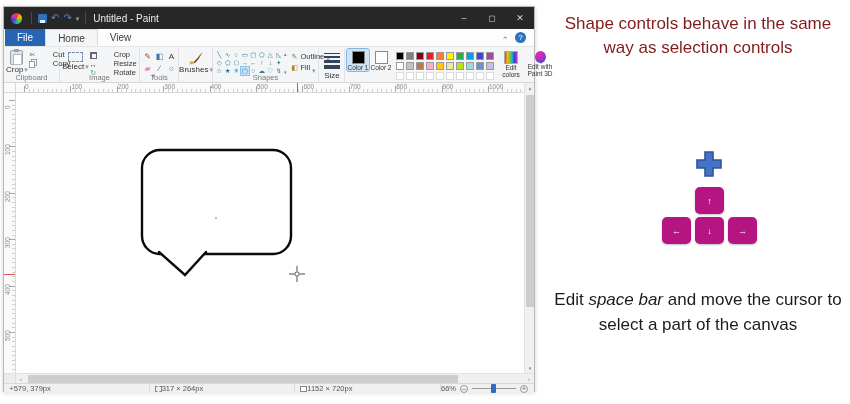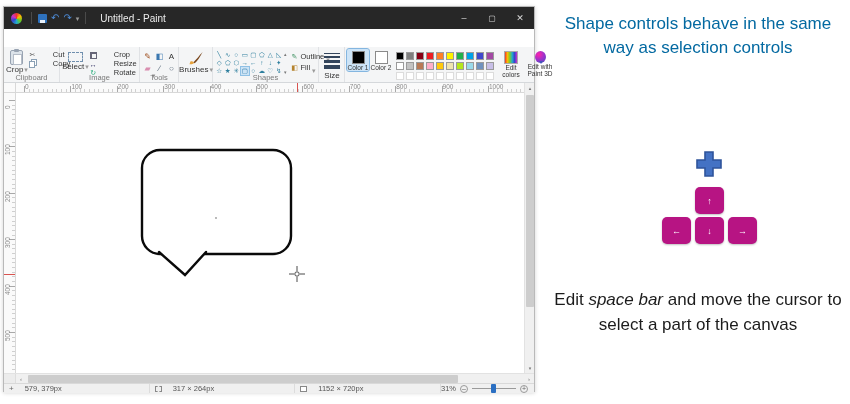--- a/index.html
+++ b/index.html
@@ -15,21 +15,21 @@
       display:flex;align-items:center;padding:0 0 0 7px;color:#e6e6e6;}
   .logo{width:11px;height:11px;border-radius:50%;
       background:conic-gradient(#e33,#fb0,#6c2,#2ac,#34c,#c3c,#e33);margin-right:5px;}
   .tb-sep{width:1px;height:12px;background:#4a4a4a;margin:0 4px;}
   .tbi{font-size:9px;line-height:10px;margin:0 2px;color:#bcd6f5;}
   .gi-save{width:9px;height:9px;background:#2e71bd;border-radius:1px;position:relative;}
   .gi-save::after{content:"";position:absolute;left:2px;bottom:0;width:5px;height:3px;background:#e9f1fa;}
   .gi-undo::before{content:"↶";color:#4d8ad4;font-size:10px;}
   .gi-redo::before{content:"↷";color:#4d8ad4;font-size:10px;}
   .caret::before{content:"▾";font-size:7px;color:#9a9a9a;}
-  .tb-title{font-size:10px;color:#ececec;margin-left:10px;flex:1;white-space:nowrap;}
+  .tb-title{font-size:10px;color:#ececec;margin-left:3px;flex:1;white-space:nowrap;}
   .wc{width:28px;height:22px;display:flex;align-items:center;justify-content:center;
       font-size:9px;color:#d8d8d8;}
   .wc-min::before{content:"–";}
   .wc-max::before{content:"▢";font-size:8px;}
   .wc-close::before{content:"✕";}
 
   
   .menubar{position:absolute;left:0;top:22px;width:100%;height:18px;background:#fdfdfd;
       border-bottom:1px solid #e4e6e8;display:flex;align-items:stretch;}
   .tab{padding:2px 12px;font-size:10px;color:#3a3a3a;display:flex;align-items:center;}
@@ -122,33 +122,33 @@
   .hscroll{position:absolute;left:0;top:366px;width:530px;height:10px;background:#f0f0f0;border-top:1px solid #e2e2e2;}
   .hs-corner{position:absolute;left:0;top:0;width:12px;height:10px;background:#ececec;border-right:1px solid #ddd;}
   .hs-btn{position:absolute;top:0;width:10px;height:10px;display:flex;align-items:center;justify-content:center;font-size:6px;color:#777;}
   .hs-left{left:12px;} .hs-right{right:0;}
   .hs-left::before{content:"‹";} .hs-right::before{content:"›";}
   .hs-thumb{position:absolute;left:24px;top:1px;width:430px;height:8px;background:#cdcdcd;border-radius:1px;}
 
   
   .statusbar{position:absolute;left:0;top:376px;width:530px;height:10px;background:#f0f0f0;
       border-top:1px solid #d9d9d9;display:flex;align-items:center;font-size:7.5px;color:#555;}
-  .st-sec{width:148px;height:100%;display:flex;align-items:center;gap:11px;padding-left:5px;border-right:1px solid #dcdcdc;}
+  .st-sec{width:148px;height:100%;display:flex;align-items:center;gap:0;padding-left:5px;border-right:1px solid #dcdcdc;}
   .st-cross::before{content:"+";color:#666;font-size:8px;}
   .st-dash{width:7px;height:6px;border:1px dashed #888;}
   .st-solid{width:7px;height:6px;border:1px solid #888;background:#fff;}
   .st-zoom{margin-left:auto;display:flex;align-items:center;gap:4px;padding-right:6px;}
   .zbtn{width:8px;height:8px;border:1px solid #9a9a9a;border-radius:50%;display:flex;align-items:center;justify-content:center;font-size:7px;color:#666;line-height:7px;}
   .ztrack{position:relative;width:44px;height:1px;background:#9a9a9a;}
   .zthumb{position:absolute;left:19px;top:-4px;width:5px;height:9px;background:#2a6fc2;border-radius:1px;}
 
   
   .rp{position:absolute;left:545px;top:0;width:305px;height:404px;}
   .cap-top{position:absolute;left:5px;top:12px;width:296px;text-align:center;
-      font-size:17px;line-height:1.42;color:#0369a1;}
+      font-size:17px;line-height:1.42;color:#7f1d1d;}
   .cap-bottom{position:absolute;left:8px;top:288px;width:290px;text-align:center;
       font-size:17px;line-height:1.45;color:#1c1c1c;}
   .key{position:absolute;border-radius:5px;box-shadow:0 1px 2px rgba(0,0,0,.25);}
   .key-space{left:106px;top:106px;width:116px;height:41px;display:flex;align-items:flex-end;padding:0 0 6px 13px;}
   .key-space span{color:#fff;font-size:10.5px;}
   .plus-wrap{position:absolute;left:150px;top:150px;}
   .key-arrow{width:29px;height:27px;display:flex;align-items:center;justify-content:center;}
   .key-arrow span{color:#fff;font-size:9px;}
   .key-up{left:150px;top:187px;}
   .key-left{left:117px;top:217px;}
@@ -169,20 +169,29 @@
       <span class="tbi gi-undo"></span>
       <span class="tbi gi-redo"></span>
       <span class="tbi caret"></span>
       <span class="tb-sep"></span>
       <span class="tb-title">Untitled - Paint</span>
       <span class="wc wc-min"></span>
       <span class="wc wc-max"></span>
       <span class="wc wc-close"></span>
     </div>
 
+    <div class="menubar">
+      <div class="tab tab-file">File</div>
+      <div class="tab tab-active">Home</div>
+      <div class="tab">View</div>
+      <div class="mb-right">
+        <span class="chev-up"></span>
+        <span class="help-q"></span>
+      </div>
+    </div>
 
     <div class="ribbon">
 
       <div class="grp" style="width:56px">
         <div class="bigbtn">
           <div class="icon-paste"></div>
           <div class="bb-label">
               <span>Crop</span>
               <span class="caret"></span>
             </div>
@@ -438,21 +447,21 @@
       </div>
       <div class="st-sec">
         <span class="st-dash"></span>
         <span>317 × 264px</span>
       </div>
       <div class="st-sec">
         <span class="st-solid"></span>
         <span>1152 × 720px</span>
       </div>
       <div class="st-zoom">
-        <span>31%</span>
+        <span>66%</span>
         <span class="zbtn">–</span>
         <div class="ztrack">
           <div class="zthumb"></div>
         </div>
         <span class="zbtn">+</span>
       </div>
     </div>
   </div>
 
   <div class="rp">

